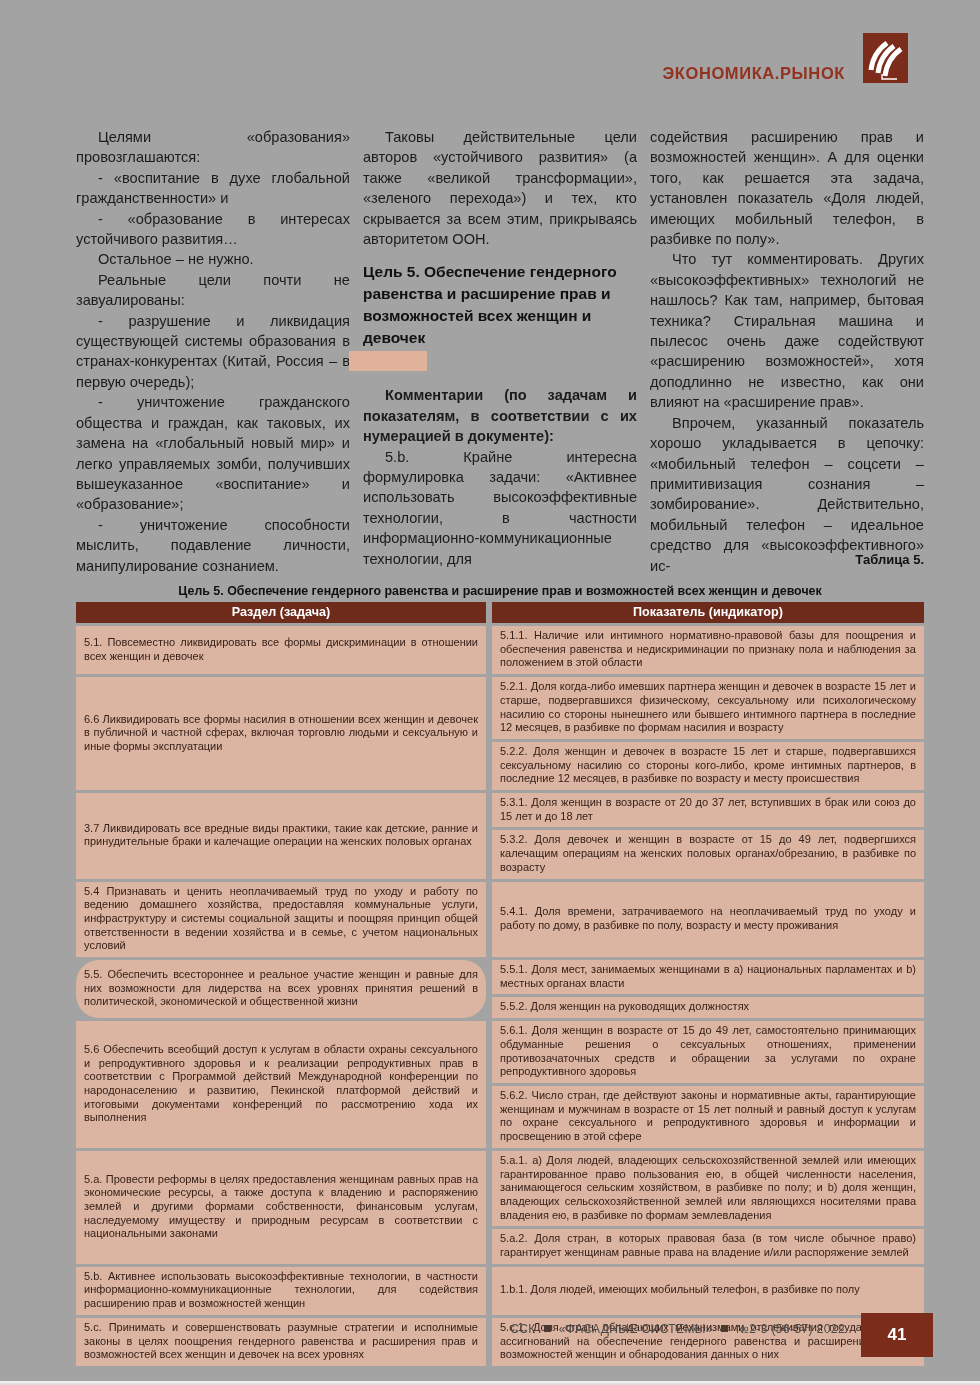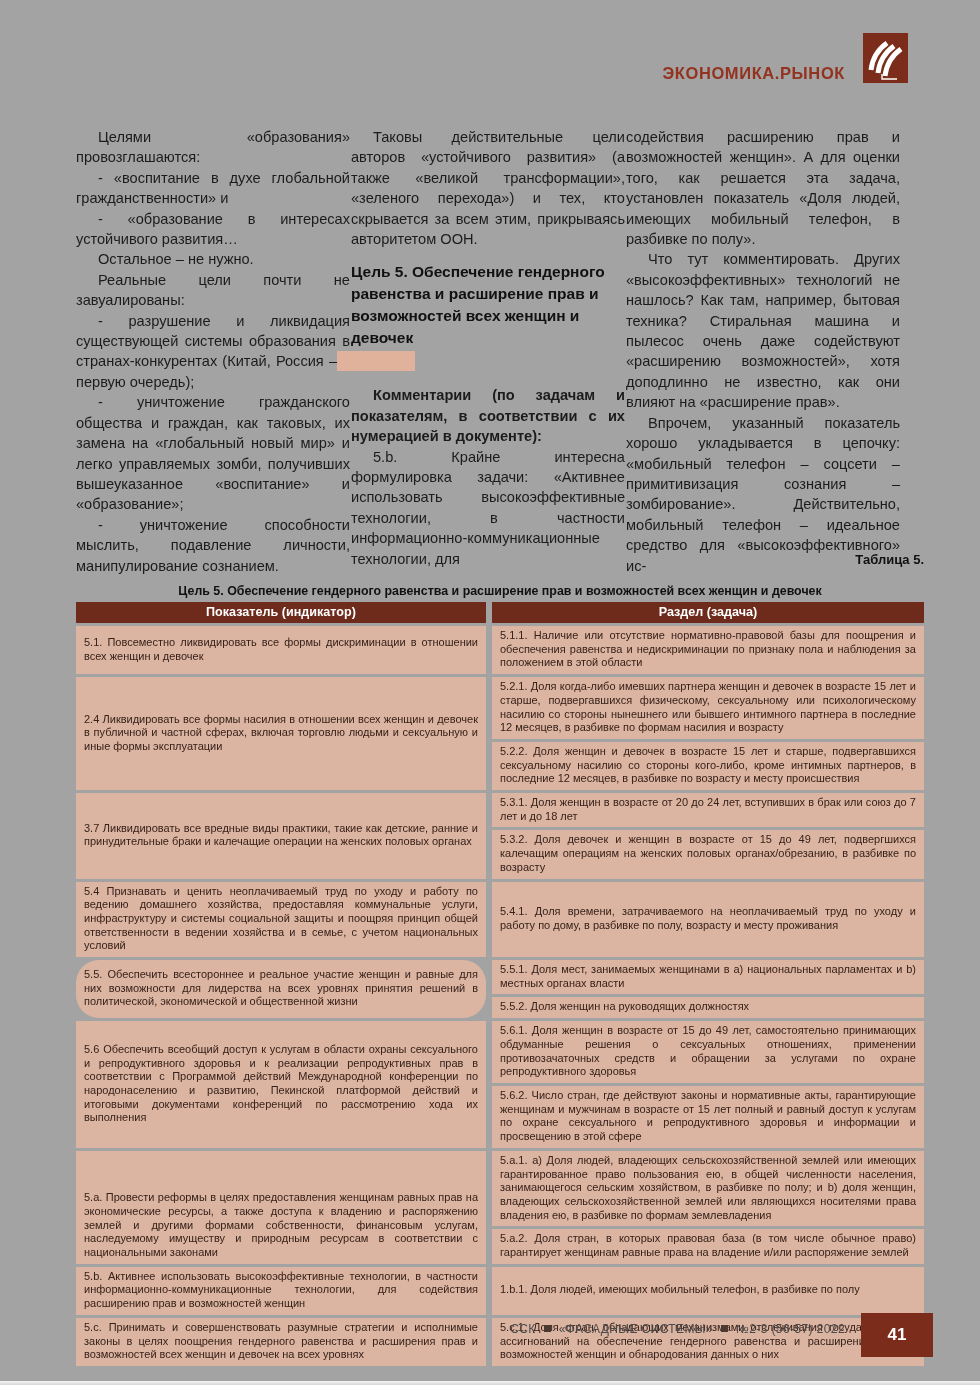--- a/index.html
+++ b/index.html
@@ -16,21 +16,21 @@
   .section-label{
     position:absolute;top:64px;left:76px;width:769px;text-align:right;
     font-size:16.5px;font-weight:bold;letter-spacing:.6px;color:#93321f;
   }
   .logo{position:absolute;top:33px;left:863px;width:45px;height:50px;background:#7b2c1b;}
   .logo svg{display:block;width:100%;height:100%;}
 
   
   .columns{
     position:absolute;top:127px;left:76px;width:848px;height:430px;
-    display:flex;gap:1px;
+    display:flex;gap:13px;
   }
   .col{width:274px;font-size:14.6px;line-height:20.4px;}
   .para{margin:0;text-indent:22px;text-align:justify;}
   .para.no-indent{text-indent:0;}
   .para.bold{font-weight:bold;margin-top:36px;}
   .goal-heading{
     position:relative;margin:12px 0 14px 0;font-size:15.5px;line-height:22px;
     font-weight:bold;color:#111;
   }
   .goal-heading .hl{
@@ -117,42 +117,42 @@
         <p class="para no-indent">содействия расширению прав и возможностей женщин». А для оценки того, как решается эта задача, установлен показатель «Доля людей, имеющих мобильный телефон, в разбивке по полу».</p>
         <p class="para">Что тут комментировать. Других «высокоэффективных» технологий не нашлось? Как там, например, бытовая техника? Стиральная машина и пылесос очень даже содействуют «расширению возможностей», хотя доподлинно не известно, как они влияют на «расширение прав».</p>
         <p class="para">Впрочем, указанный показатель хорошо укладывается в цепочку: «мобильный телефон – соцсети – примитивизация сознания – зомбирование». Действительно, мобильный телефон – идеальное средство для «высокоэффективного» ис-</p>
       </div>
   </div>
 
   <div class="table-note">Таблица 5.</div>
   <div class="table-title">Цель 5. Обеспечение гендерного равенства и расширение прав и возможностей всех женщин и девочек</div>
 
   <div class="goal-table" id="goalTable">
+    <div class="th">Раздел (задача)</div>
     <div class="th">Показатель (индикатор)</div>
-    <div class="th">Раздел (задача)</div>
   <div class="cell task">
         <div class="txt">5.1. Повсеместно ликвидировать все формы дискриминации в отношении всех женщин и девочек</div>
       </div>
       <div class="cell ind">
-        <div class="txt">5.1.1. Наличие или отсутствие нормативно-правовой базы для поощрения и обеспечения равенства и недискриминации по признаку пола и наблюдения за положением в этой области</div>
-      </div>
-      <div class="cell task" style="grid-row: span 2;">
-        <div class="txt">2.4 Ликвидировать все формы насилия в отношении всех женщин и девочек в публичной и частной сферах, включая торговлю людьми и сексуальную и иные формы эксплуатации</div>
+        <div class="txt">5.1.1. Наличие или интимного нормативно-правовой базы для поощрения и обеспечения равенства и недискриминации по признаку пола и наблюдения за положением в этой области</div>
+      </div>
+      <div class="cell task" style="grid-row: span 2;">
+        <div class="txt">6.6 Ликвидировать все формы насилия в отношении всех женщин и девочек в публичной и частной сферах, включая торговлю людьми и сексуальную и иные формы эксплуатации</div>
       </div>
       <div class="cell ind">
         <div class="txt">5.2.1. Доля когда-либо имевших партнера женщин и девочек в возрасте 15 лет и старше, подвергавшихся физическому, сексуальному или психологическому насилию со стороны нынешнего или бывшего интимного партнера в последние 12 месяцев, в разбивке по формам насилия и возрасту</div>
       </div>
       <div class="cell ind">
         <div class="txt">5.2.2. Доля женщин и девочек в возрасте 15 лет и старше, подвергавшихся сексуальному насилию со стороны кого-либо, кроме интимных партнеров, в последние 12 месяцев, в разбивке по возрасту и месту происшествия</div>
       </div>
       <div class="cell task" style="grid-row: span 2;">
         <div class="txt">3.7 Ликвидировать все вредные виды практики, такие как детские, ранние и принудительные браки и калечащие операции на женских половых органах</div>
       </div>
       <div class="cell ind">
-        <div class="txt">5.3.1. Доля женщин в возрасте от 20 до 24 лет, вступивших в брак или союз до 7 лет и до 18 лет</div>
+        <div class="txt">5.3.1. Доля женщин в возрасте от 20 до 37 лет, вступивших в брак или союз до 15 лет и до 18 лет</div>
       </div>
       <div class="cell ind">
         <div class="txt">5.3.2. Доля девочек и женщин в возрасте от 15 до 49 лет, подвергшихся калечащим операциям на женских половых органах/обрезанию, в разбивке по возрасту</div>
       </div>
       <div class="cell task">
         <div class="txt">5.4 Признавать и ценить неоплачиваемый труд по уходу и работу по ведению домашнего хозяйства, предоставляя коммунальные услуги, инфраструктуру и системы социальной защиты и поощряя принцип общей ответственности в ведении хозяйства и в семье, с учетом национальных условий</div>
       </div>
       <div class="cell ind">
         <div class="txt">5.4.1. Доля времени, затрачиваемого на неоплачиваемый труд по уходу и работу по дому, в разбивке по полу, возрасту и месту проживания</div>
       </div>
@@ -167,21 +167,21 @@
       </div>
       <div class="cell task" style="grid-row: span 2;">
         <div class="txt">5.6 Обеспечить всеобщий доступ к услугам в области охраны сексуального и репродуктивного здоровья и к реализации репродуктивных прав в соответствии с Программой действий Международной конференции по народонаселению и развитию, Пекинской платформой действий и итоговыми документами конференций по рассмотрению хода их выполнения</div>
       </div>
       <div class="cell ind">
         <div class="txt">5.6.1. Доля женщин в возрасте от 15 до 49 лет, самостоятельно принимающих обдуманные решения о сексуальных отношениях, применении противозачаточных средств и обращении за услугами по охране репродуктивного здоровья</div>
       </div>
       <div class="cell ind">
         <div class="txt">5.6.2. Число стран, где действуют законы и нормативные акты, гарантирующие женщинам и мужчинам в возрасте от 15 лет полный и равный доступ к услугам по охране сексуального и репродуктивного здоровья и информации и просвещению в этой сфере</div>
       </div>
-      <div class="cell task" style="grid-row: span 2; align-items: flex-end;">
+      <div class="cell task" style="grid-row: span 2;">
         <div class="txt">5.a. Провести реформы в целях предоставления женщинам равных прав на экономические ресурсы, а также доступа к владению и распоряжению землей и другими формами собственности, финансовым услугам, наследуемому имуществу и природным ресурсам в соответствии с национальными законами</div>
       </div>
       <div class="cell ind">
         <div class="txt">5.a.1. a) Доля людей, владеющих сельскохозяйственной землей или имеющих гарантированное право пользования ею, в общей численности населения, занимающегося сельским хозяйством, в разбивке по полу; и b) доля женщин, владеющих сельскохозяйственной землей или являющихся носителями права владения ею, в разбивке по формам землевладения</div>
       </div>
       <div class="cell ind">
         <div class="txt">5.a.2. Доля стран, в которых правовая база (в том числе обычное право) гарантирует женщинам равные права на владение и/или распоряжение землей</div>
       </div>
       <div class="cell task">
         <div class="txt">5.b. Активнее использовать высокоэффективные технологии, в частности информационно-коммуникационные технологии, для содействия расширению прав и возможностей женщин</div>

